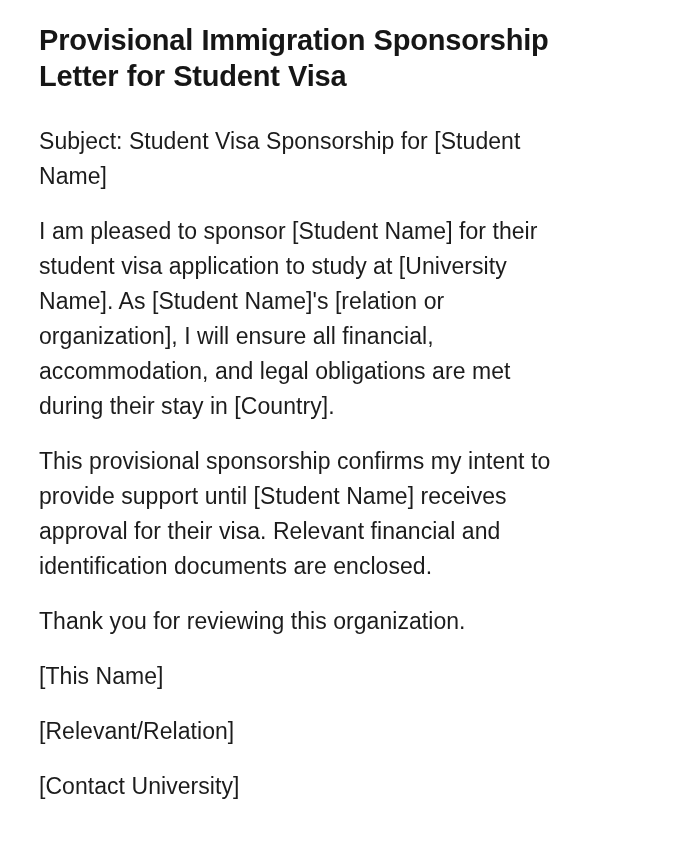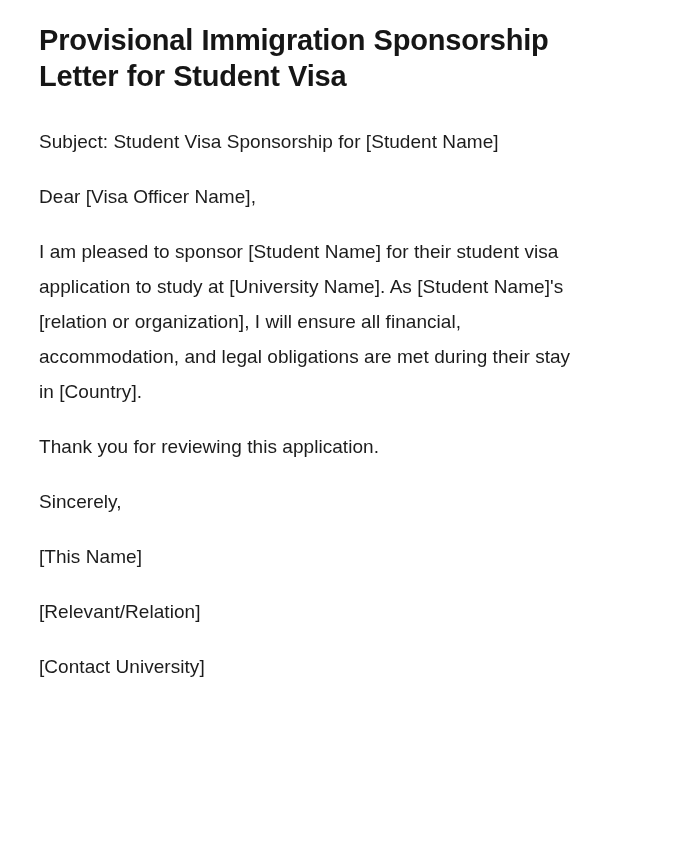--- a/index.html
+++ b/index.html
@@ -40,21 +40,21 @@
 
   .body-block {
     margin: 0;
     padding: 0;
     list-style: none;
   }
 
   .para {
     margin: 0;
     padding: 0;
-    font-size: 19px;
+    font-size: 23px;
     line-height: 35px;
     font-weight: 400;
     color: #1c1c1c;
     max-width: 594px;
     letter-spacing: 0.05px;
   }
 
   
   .para.first {
     margin-top: 30px;
@@ -68,28 +68,27 @@
 <body>
 
 <div class="page">
 
   <h1 class="doc-title">Provisional Immigration Sponsorship Letter for Student Visa</h1>
 
   <div class="body-block">
 
     <p class="para first">Subject: Student Visa Sponsorship for [Student Name]</p>
 
-    <p class="para">Dear [Visa Officer Name],</p>
 
     <p class="para">I am pleased to sponsor [Student Name] for their student visa application to study at [University Name]. As [Student Name]'s [relation or organization], I will ensure all financial, accommodation, and legal obligations are met during their stay in [Country].</p>
 
+    <p class="para">This provisional sponsorship confirms my intent to provide support until [Student Name] receives approval for their visa. Relevant financial and identification documents are enclosed.</p>
 
-    <p class="para">Thank you for reviewing this application.</p>
+    <p class="para">Thank you for reviewing this organization.</p>
 
-    <p class="para">Sincerely,</p>
 
     <p class="para">[This Name]</p>
 
     <p class="para">[Relevant/Relation]</p>
 
     <p class="para">[Contact University]</p>
 
   </div>
 </div>
 

